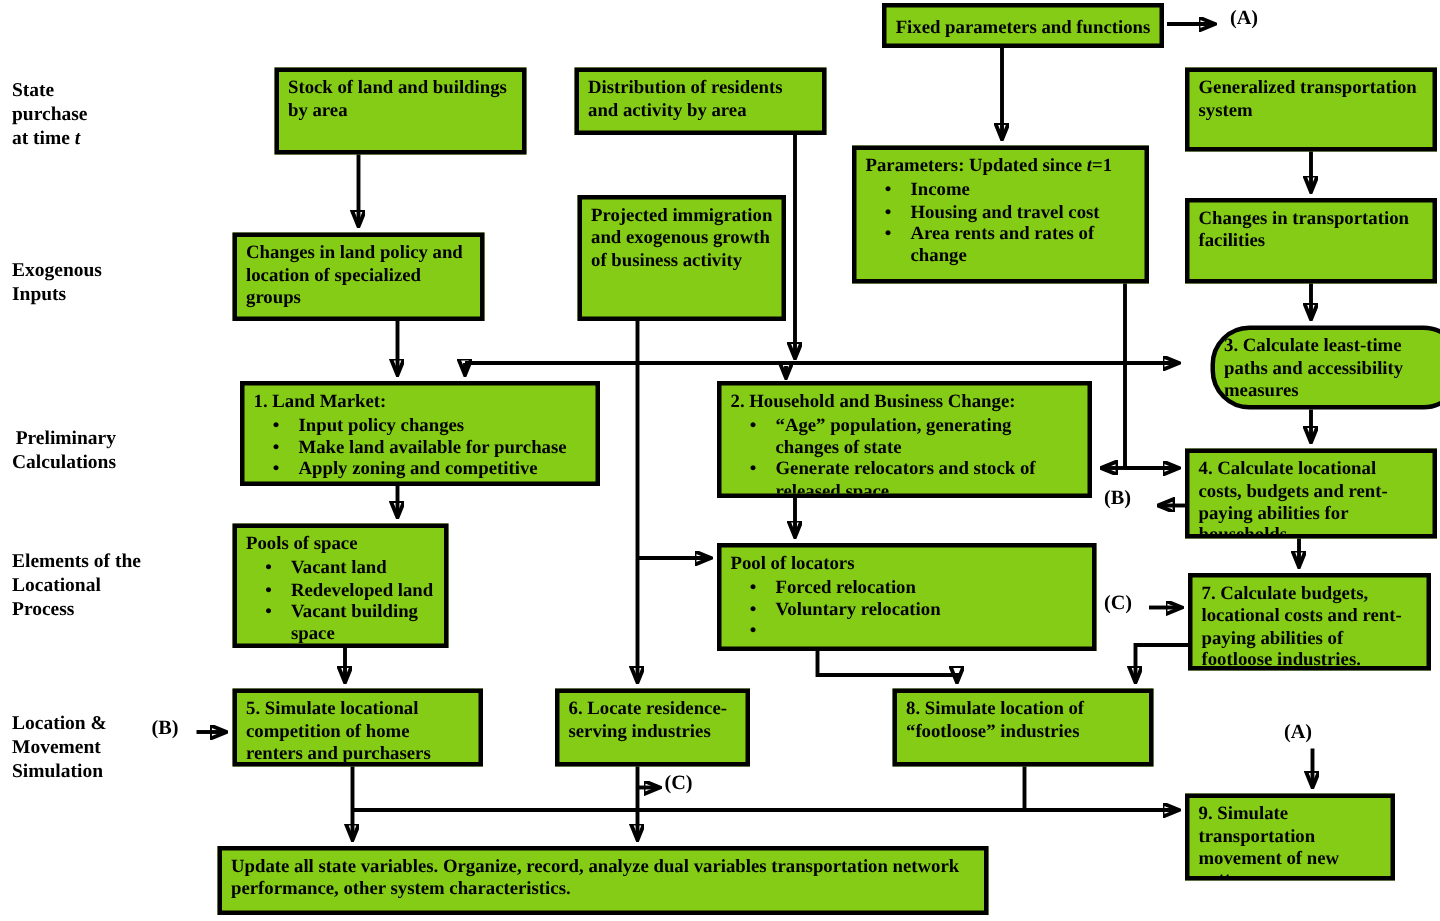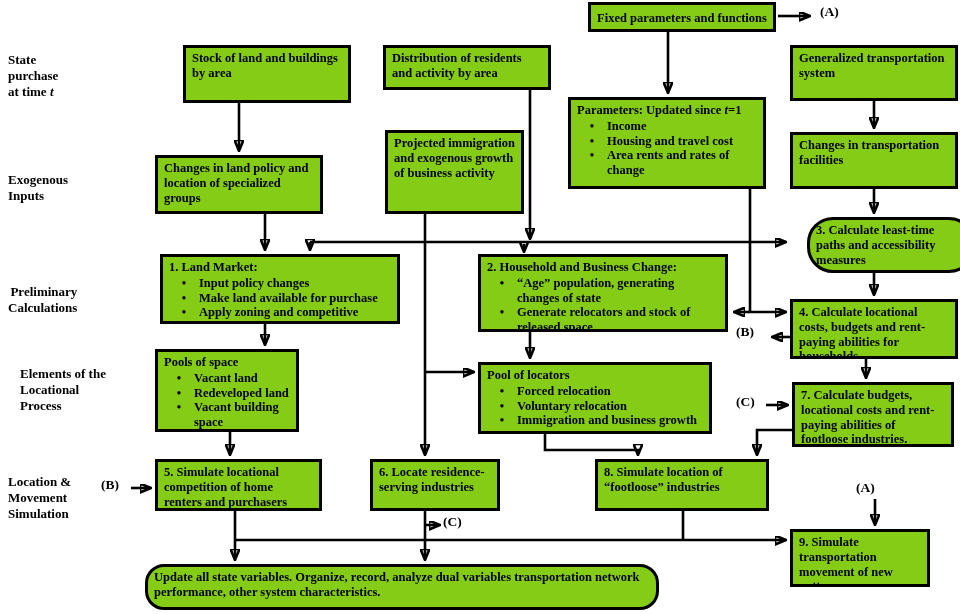--- a/index.html
+++ b/index.html
@@ -37,21 +37,21 @@
     <div><span>at time </span><i>t</i></div>
   </div>
   <div class="rowlbl" style="left:8px;top:172px;">
     <div>Exogenous</div>
     <div>Inputs</div>
   </div>
   <div class="rowlbl" style="left:8px;top:284px;text-align:right;">
     <div>Preliminary</div>
     <div>Calculations</div>
   </div>
-  <div class="rowlbl" style="left:8px;top:366px;margin-left:12px;">
+  <div class="rowlbl" style="left:8px;top:366px;">
     <div>Elements of the</div>
     <div>Locational</div>
     <div>Process</div>
   </div>
   <div class="rowlbl" style="left:8px;top:474px;">
     <div>Location &amp;</div>
     <div>Movement</div>
     <div>Simulation</div>
   </div>
 
@@ -152,34 +152,33 @@
           <span class="dot">•</span>
           <span class="itxt">Redeveloped land</span>
         </li>
       <li>
           <span class="dot">•</span>
           <span class="itxt">Vacant building space</span>
         </li>
     </ul>
   </div>
 
-  <div class="box" style="left:478px;top:362px;width:234px;height:72px;">
+  <div class="box" style="left:478px;top:362px;width:253px;height:72px;">
     <div>Pool of locators</div>
     <ul>
       <li>
           <span class="dot">•</span>
           <span class="itxt">Forced relocation</span>
         </li>
       <li>
           <span class="dot">•</span>
           <span class="itxt">Voluntary relocation</span>
         </li>
       <li>
           <span class="dot">•</span>
-          <span class="itxt">Immigration and business growth</span>
         </li>
     </ul>
   </div>
 
   <div class="box" style="left:792px;top:382px;width:162px;height:65px;">
     <span>7. Calculate budgets, locational costs and rent-paying abilities of footloose industries.</span>
   </div>
 
   <div class="box" style="left:155px;top:459px;width:167px;height:52px;">
     <span>5. Simulate locational competition of home renters and purchasers</span>
@@ -190,21 +189,21 @@
   </div>
 
   <div class="box" style="left:595px;top:459px;width:174px;height:52px;">
     <span>8. Simulate location of “footloose” industries</span>
   </div>
 
   <div class="box" style="left:790px;top:529px;width:140px;height:58px;">
     <span>9. Simulate transportation movement of new pattern</span>
   </div>
 
-  <div class="box" style="left:145px;top:564px;width:514px;height:46px;border-radius:19px;">
+  <div class="box" style="left:145px;top:564px;width:514px;height:46px;">
     <span>Update all state variables. Organize, record, analyze dual variables  transportation network performance, other system characteristics.</span>
   </div>
 
   <div class="clabel" style="left:820px;top:4px;">(A)</div>
   <div class="clabel" style="left:856px;top:480px;">(A)</div>
   <div class="clabel" style="left:736px;top:324px;">(B)</div>
   <div class="clabel" style="left:101px;top:477px;">(B)</div>
   <div class="clabel" style="left:736px;top:394px;">(C)</div>
   <div class="clabel" style="left:443px;top:514px;">(C)</div>
 

